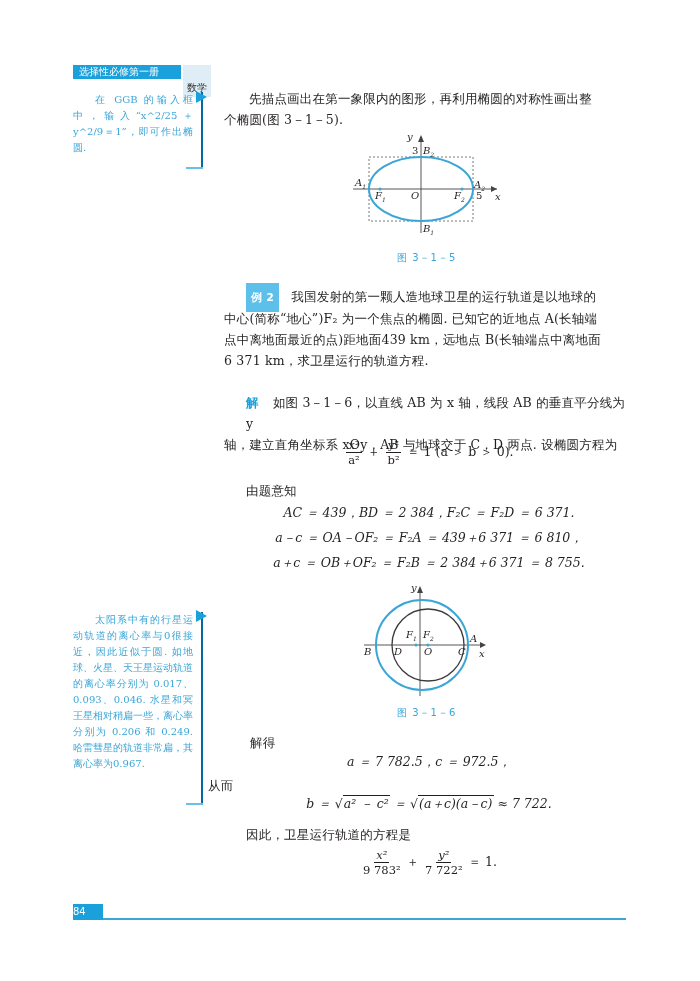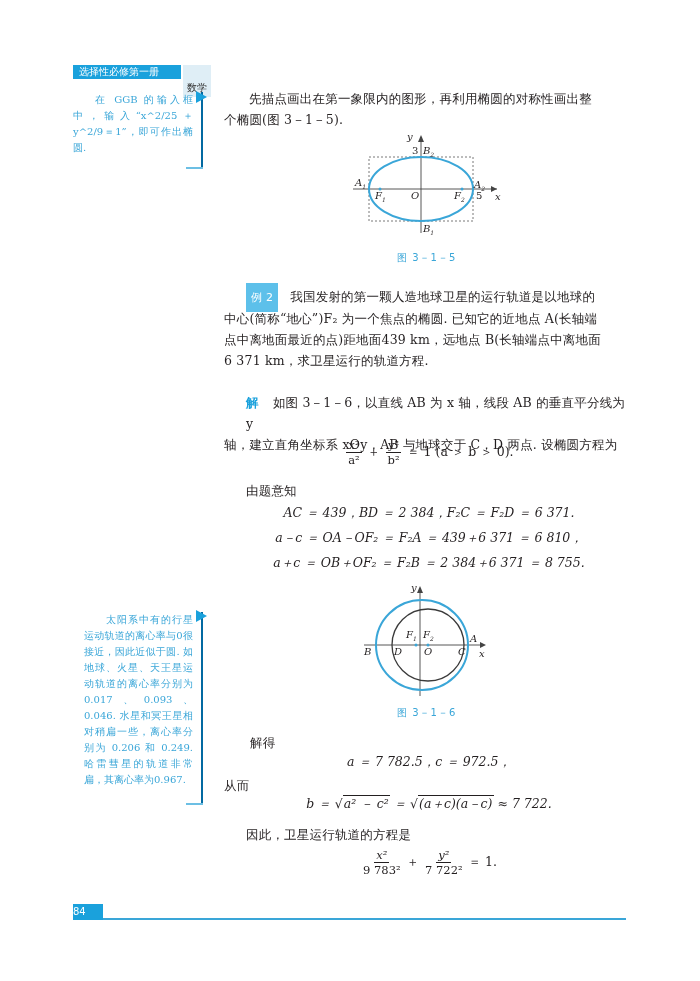--- a/index.html
+++ b/index.html
@@ -8,21 +8,21 @@
   .abs { position:absolute; }
   .hdr-tag { left:73px; top:65px; height:14px; display:flex; font-family:"DejaVu Sans", sans-serif; font-size:10px; line-height:14px; }
   .hdr-tag .blue { background:#1aa1dc; color:#fff; padding:0 6px 0 6px; width:96px; }
   .hdr-tag .gray { background:#dfeef6; color:#333; padding:16px 4px; margin-left:2px; }
   .side-note { font-size:10px; line-height:16px; color:#3aa6d8; text-align:justify; }
   .side-bar { border-right:2px solid #0369a1; }
   .flag { width:0; height:0; border-top:6px solid transparent; border-bottom:6px solid transparent; border-left:11px solid #1aa1dc; }
   .body-text { font-size:12.5px; line-height:21px; letter-spacing:0.2px; }
   .math { font-family:"DejaVu Serif", serif; font-size:12.5px; }
   .caption { font-family:"DejaVu Sans", sans-serif; font-size:10px; color:#3aa6d8; letter-spacing:1px; }
-  .example-tag { background:#5dc0ea; color:#fff; font-family:"DejaVu Sans", sans-serif; font-size:11px; padding:8px 5px; font-weight:normal; }
+  .example-tag { background:#5dc0ea; color:#fff; font-family:"DejaVu Sans", sans-serif; font-size:11px; padding:8px 5px; font-weight:bold; }
   .solve { color:#1aa1dc; font-weight:bold; }
   .frac { display:inline-flex; flex-direction:column; align-items:center; vertical-align:middle; margin:0 2px; }
   .frac .num { border-bottom:1px solid #231f20; padding:0 2px; line-height:14px; font-size:11.5px; }
   .frac .den { line-height:14px; font-size:11.5px; }
   .footer-page { left:73px; top:904px; width:30px; height:16px; background:#1aa1dc; color:#fff; font-family:"DejaVu Sans", sans-serif; font-size:10px; line-height:16px; text-align:left; }
   .footer-line { left:103px; top:918px; width:523px; height:1.5px; background:#3aa6d8; }
   .centered { text-align:center; }
   .sqrt { border-top:1px solid #231f20; padding:0 1px; }
 </style>
 </head>
@@ -99,21 +99,21 @@
     </span>
   <span>＝ 1 (a ＞ b ＞ 0).</span>
 </div>
 
 <div class="abs body-text" style="left:246px; top:480px;">由题意知</div>
 <div class="abs math centered" style="left:224px; top:505px; width:410px; font-style:italic;">AC ＝ 439，BD ＝ 2 384，F₂C ＝ F₂D ＝ 6 371.</div>
 <div class="abs math centered" style="left:224px; top:530px; width:410px; font-style:italic;">a－c ＝ OA－OF₂ ＝ F₂A ＝ 439＋6 371 ＝ 6 810，</div>
 <div class="abs math centered" style="left:224px; top:555px; width:410px; font-style:italic;">a＋c ＝ OB＋OF₂ ＝ F₂B ＝ 2 384＋6 371 ＝ 8 755.</div>
 
 <div class="abs side-bar" style="left:73px; top:612px; width:128px; height:192px;">
-  <div class="side-note" style="text-indent:2.2em; padding-right:8px;margin-left:11px;">太阳系中有的行星运动轨道的离心率与0很接近，因此近似于圆. 如地球、火星、天王星运动轨道的离心率分别为 0.017、0.093、0.046. 水星和冥王星相对稍扁一些，离心率分别为 0.206 和 0.249. 哈雷彗星的轨道非常扁，其离心率为0.967.</div>
+  <div class="side-note" style="text-indent:2.2em; padding-right:8px;">太阳系中有的行星运动轨道的离心率与0很接近，因此近似于圆. 如地球、火星、天王星运动轨道的离心率分别为 0.017、0.093、0.046. 水星和冥王星相对稍扁一些，离心率分别为 0.206 和 0.249. 哈雷彗星的轨道非常扁，其离心率为0.967.</div>
 </div>
 <div class="abs flag" style="left:196px; top:610px;"></div>
 <div class="abs" style="left:186px; top:803px; width:17px; height:2px; background:#6cbfe4;"></div>
 
 <div class="abs" style="left:360px; top:582px; width:130px; height:118px;">
   <svg width="130" height="118" viewBox="0 0 130 118">
     <line x1="4" y1="63" x2="124" y2="63" stroke="#444" stroke-width="0.9"></line>
     <polygon points="126,63 120,60 120,66" fill="#444"></polygon>
     <line x1="60" y1="114" x2="60" y2="6" stroke="#444" stroke-width="0.9"></line>
     <polygon points="60,4 57,11 63,11" fill="#444"></polygon>
@@ -129,21 +129,21 @@
   <span class="abs" style="left:98px; top:64px; font-size:10px; font-style:italic;">C</span>
   <span class="abs" style="left:34px; top:64px; font-size:10px; font-style:italic;">D</span>
   <span class="abs" style="left:64px; top:64px; font-size:10px; font-style:italic;">O</span>
   <span class="abs" style="left:46px; top:47px; font-size:10px; font-style:italic;"><span>F</span><sub style="font-size:6px;">1</sub></span>
   <span class="abs" style="left:63px; top:47px; font-size:10px; font-style:italic;"><span>F</span><sub style="font-size:6px;">2</sub></span>
 </div>
 <div class="abs caption" style="left:397px; top:706px;">图 3－1－6</div>
 
 <div class="abs body-text" style="left:250px; top:732px;">解得</div>
 <div class="abs math centered" style="left:224px; top:754px; width:410px; font-style:italic;">a ＝ 7 782.5，c ＝ 972.5，</div>
-<div class="abs body-text" style="left:224px; top:775px;">从而</div>
+<div class="abs body-text" style="left:208px; top:775px;">从而</div>
 <div class="abs math centered" style="left:224px; top:796px; width:410px; font-style:italic;">
   <span>b ＝</span>
   √<span class="sqrt">a² － c²</span>
   <span>＝</span>
   √<span class="sqrt">(a＋c)(a－c)</span>
   <span>≈ 7 722.</span>
 </div>
 
 <div class="abs body-text" style="left:246px; top:824px;">因此，卫星运行轨道的方程是</div>
 <div class="abs math centered" style="left:224px; top:848px; width:410px;">

